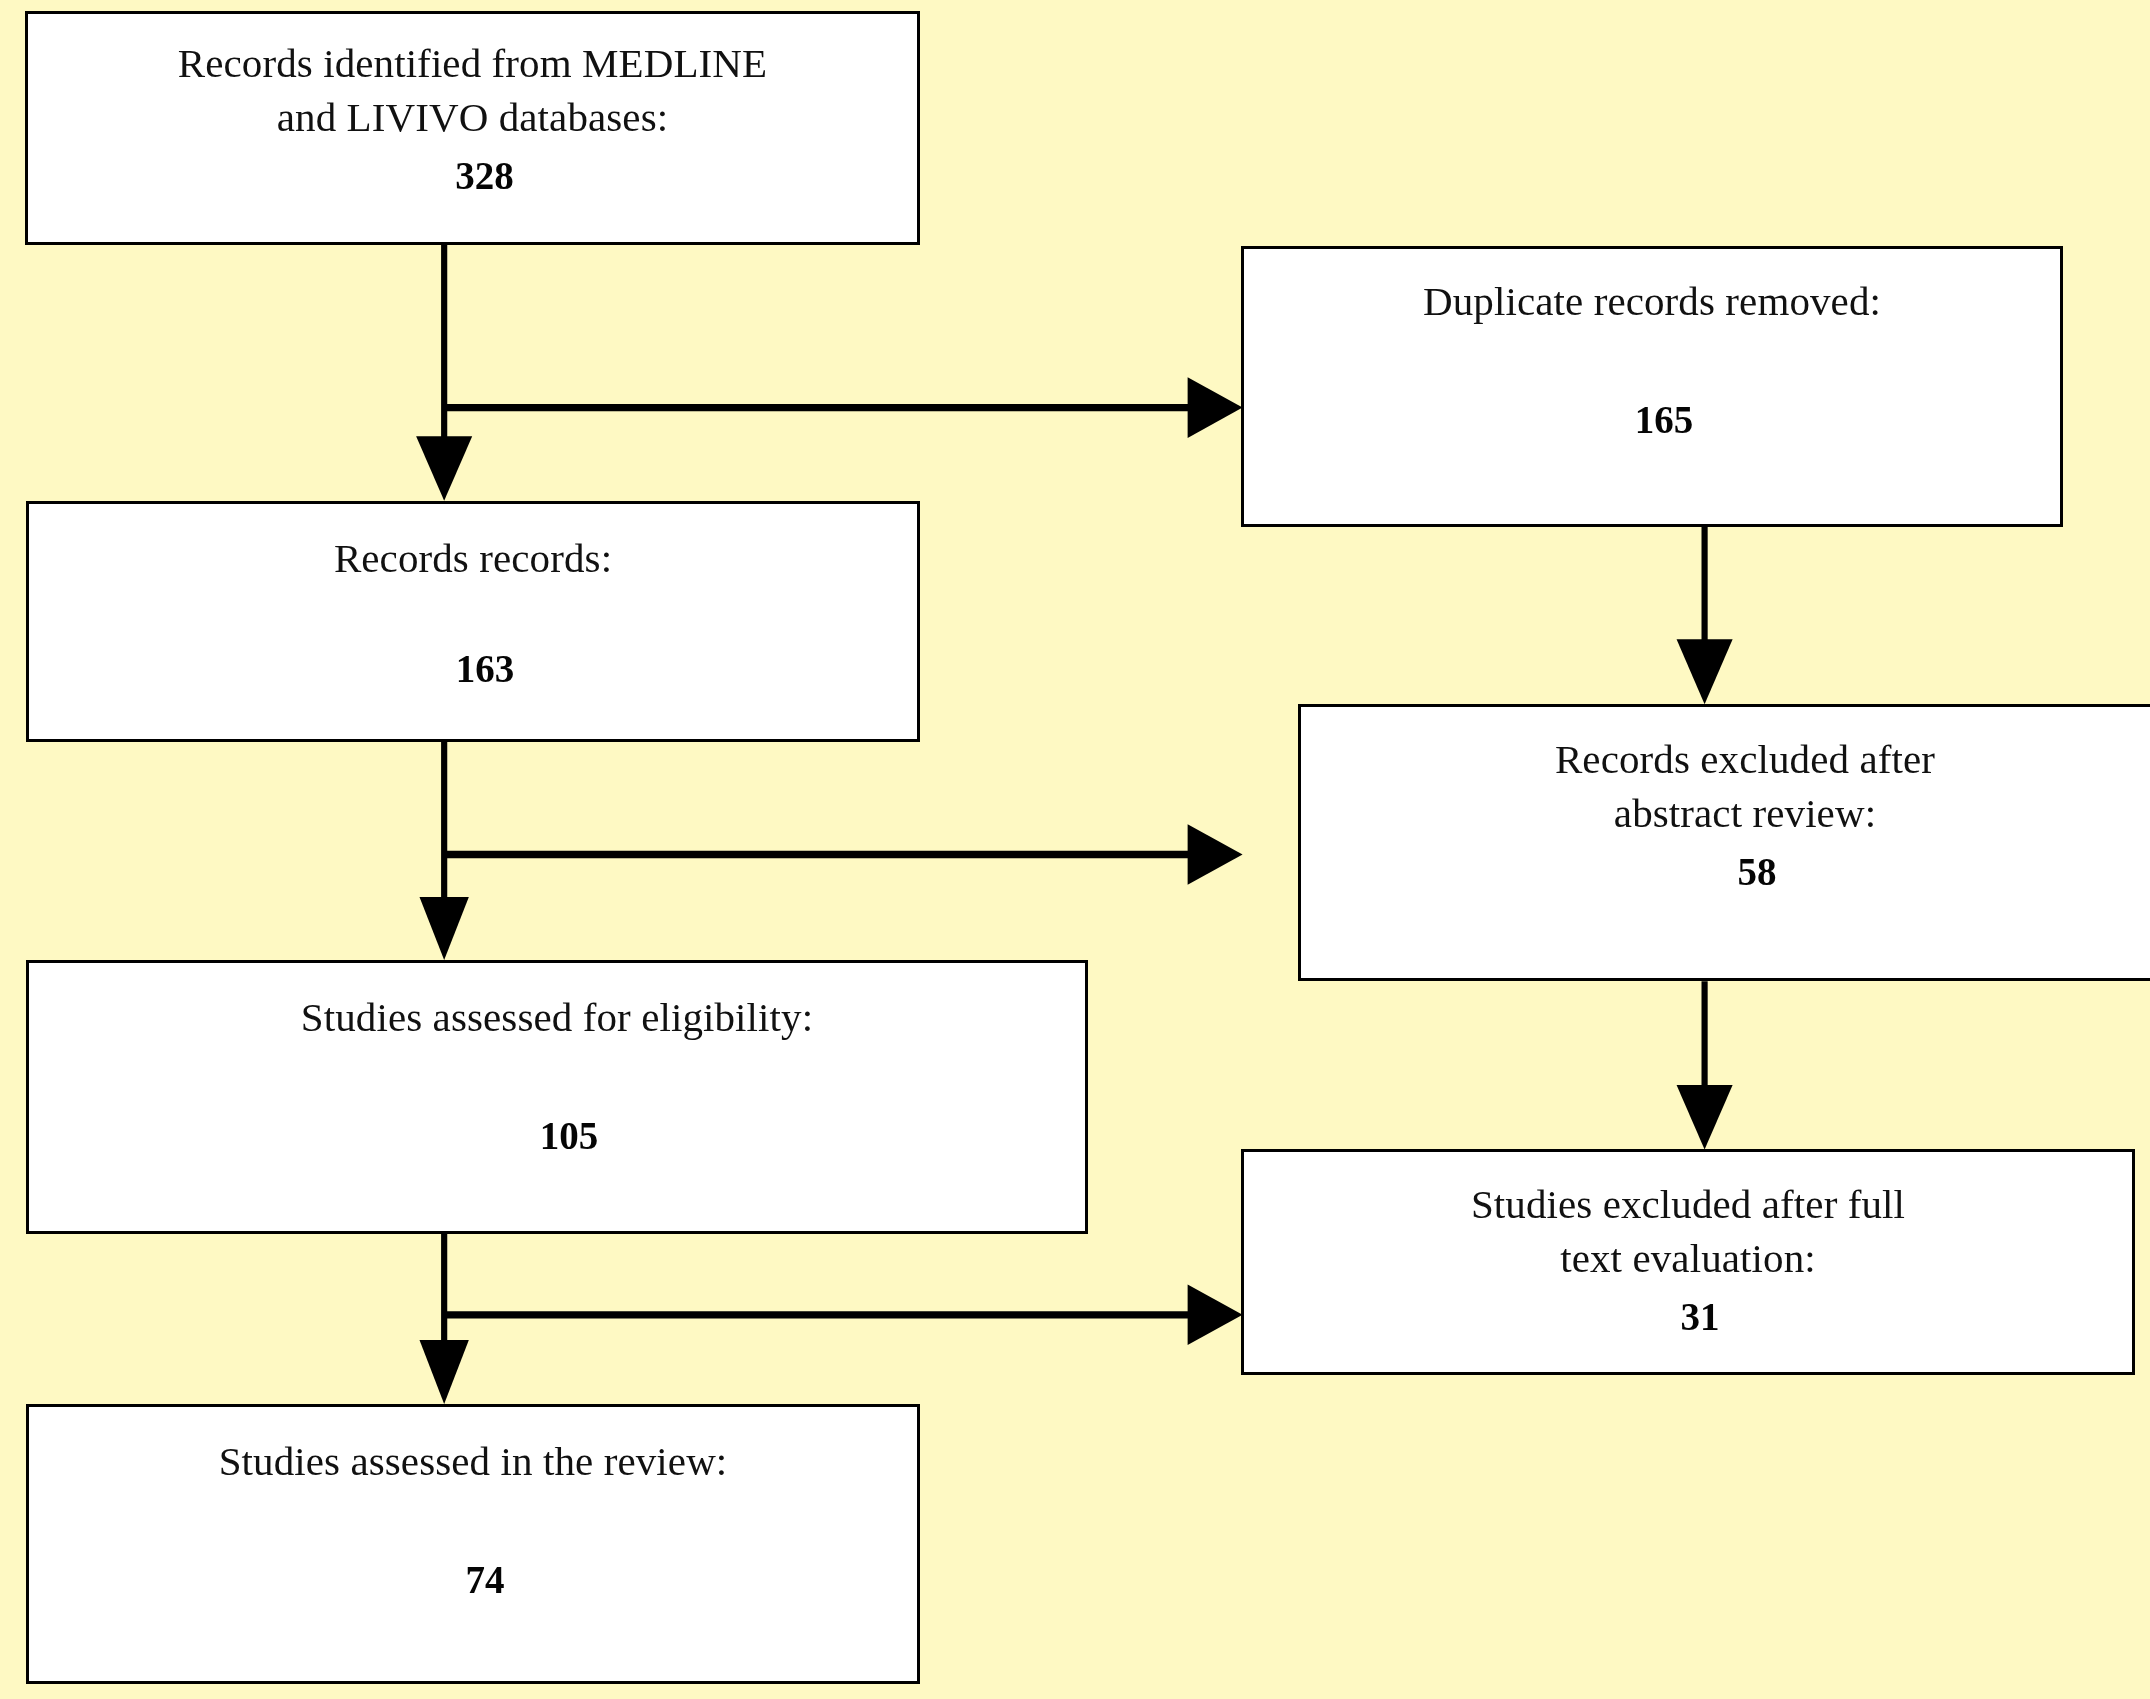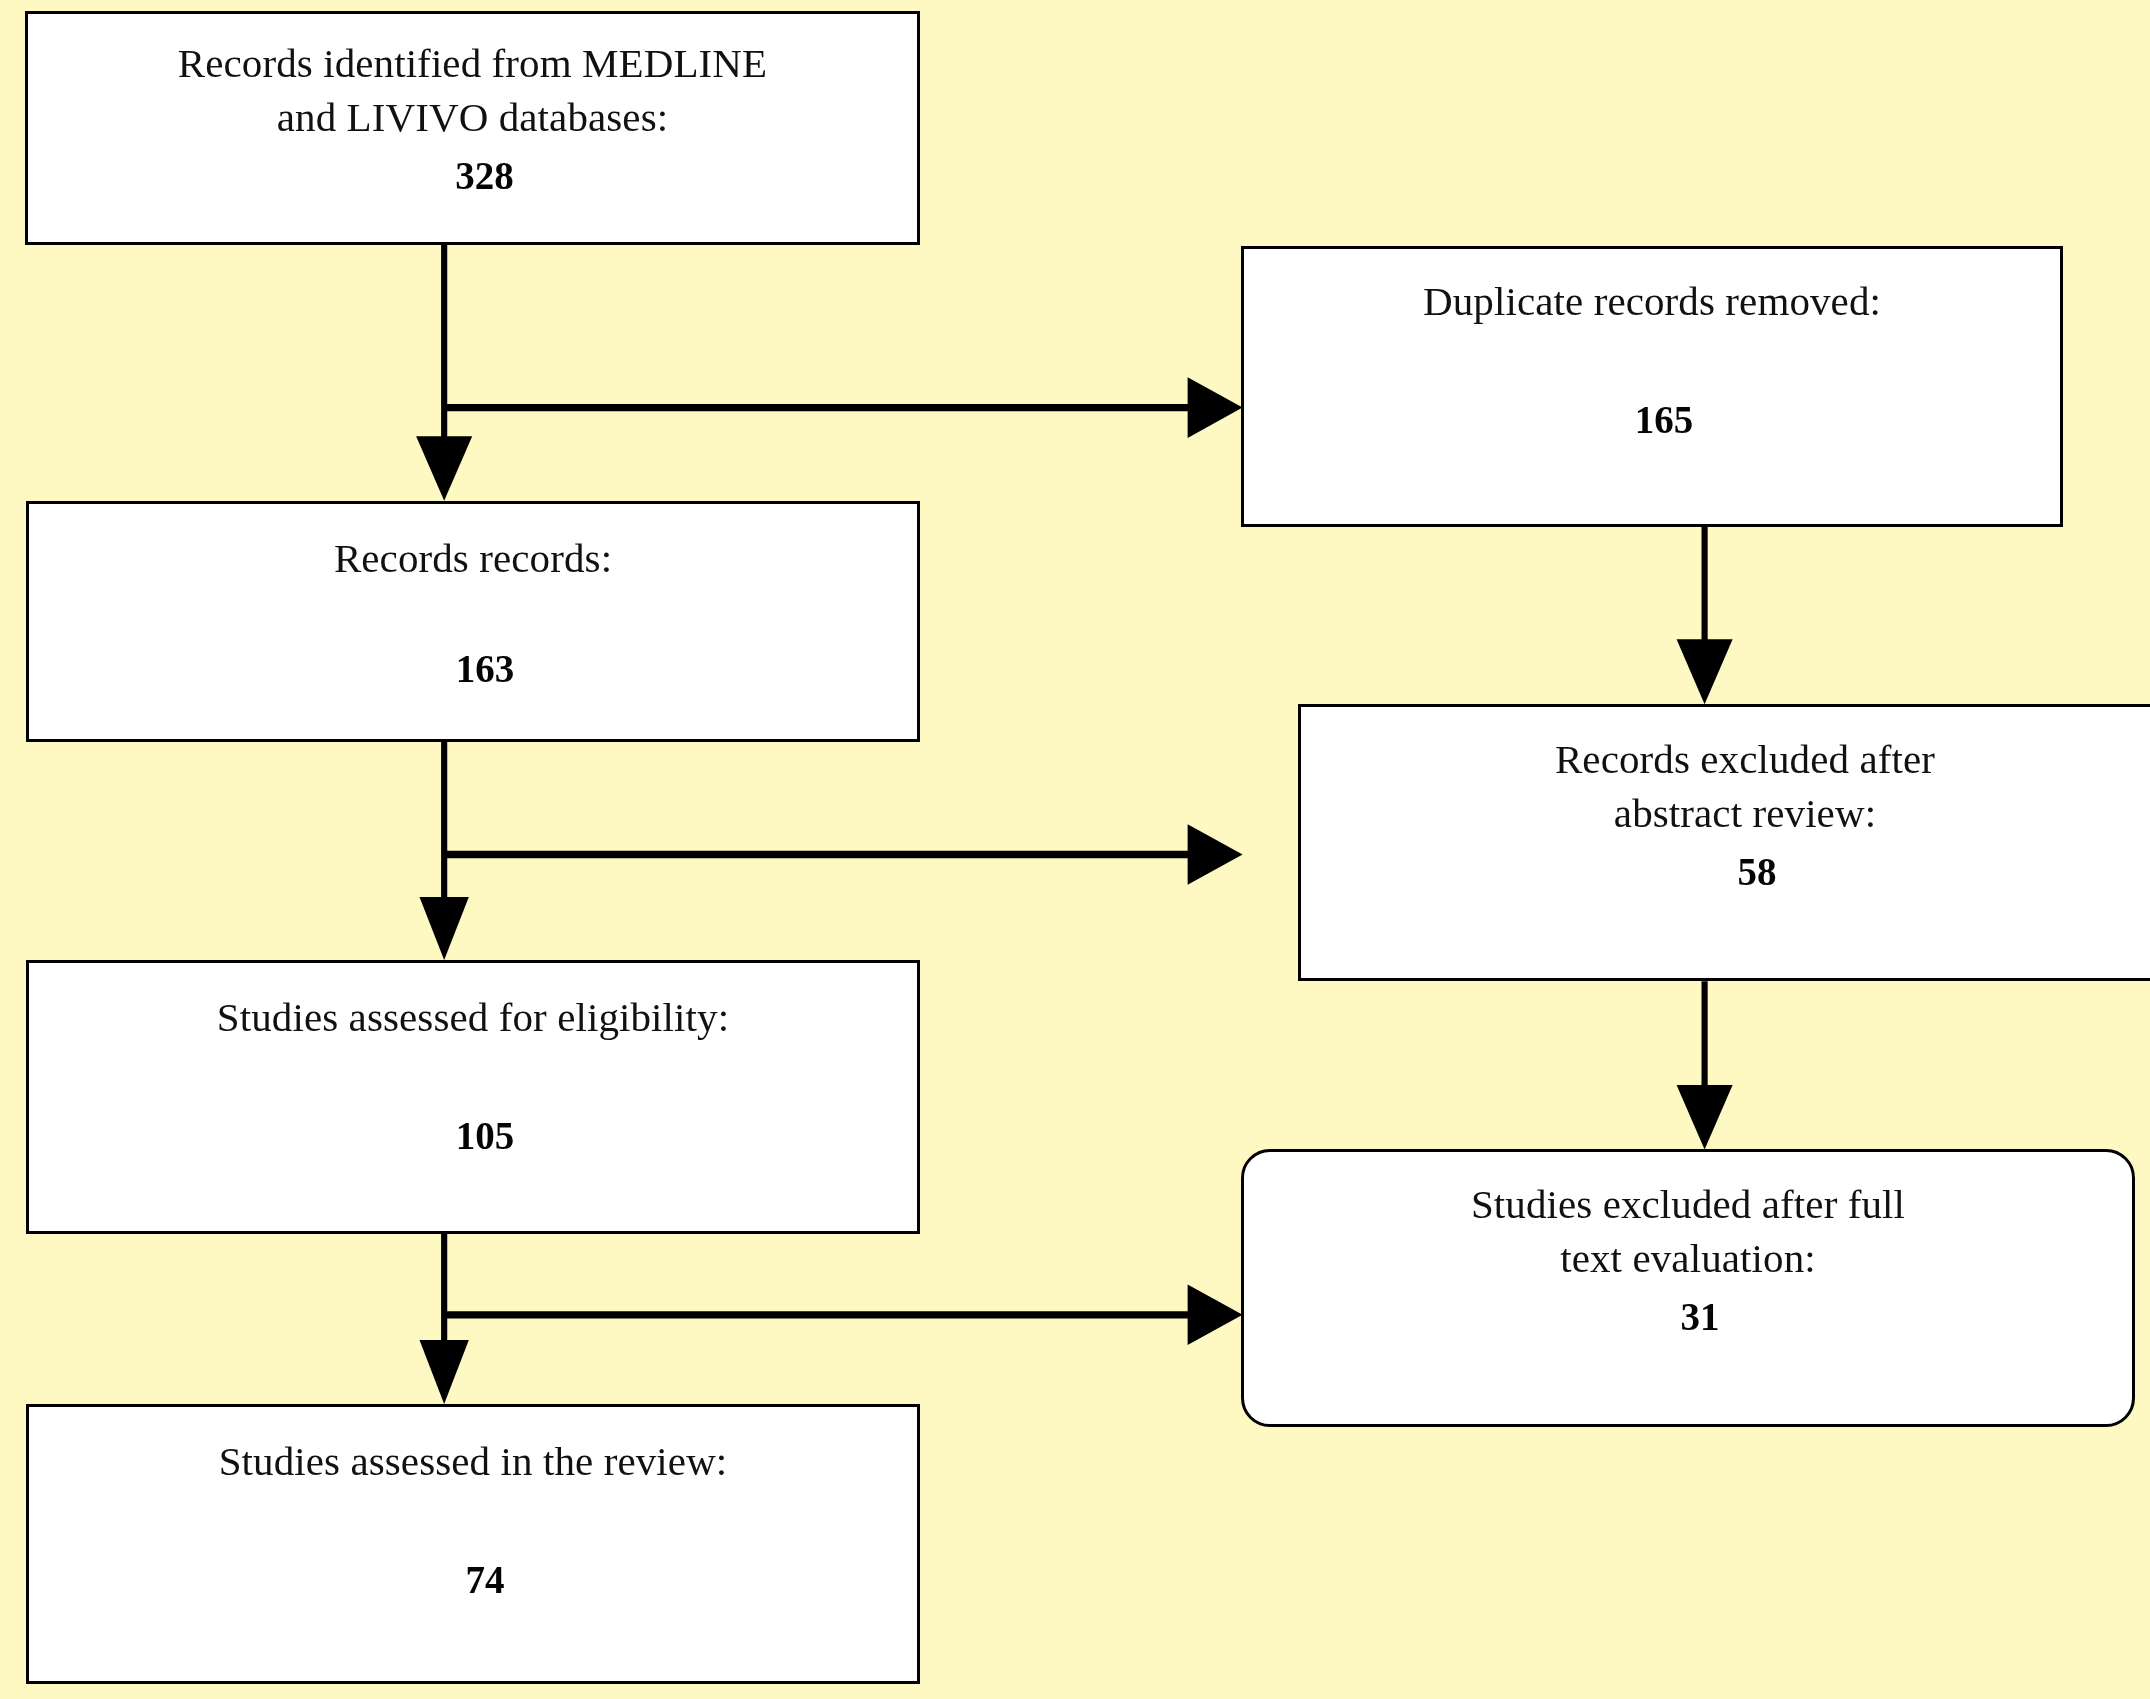--- a/index.html
+++ b/index.html
@@ -112,41 +112,41 @@
     <div class="node-label">Records identified from MEDLINE
 and LIVIVO databases:</div>
     <div class="node-count gap-sm">328</div>
   </div>
 
   <div class="node-box pad-b" style="left:26px; top:501px; width:894px; height:241px;">
     <div class="node-label">Records records:</div>
     <div class="node-count gap-md">163</div>
   </div>
 
-  <div class="node-box pad-b" style="left:26px; top:960px; width:894px; height:274px;">
+  <div class="node-box pad-b" style="left:26px; top:960px; width:1062px; height:274px;">
     <div class="node-label">Studies assessed for eligibility:</div>
     <div class="node-count gap-lg">105</div>
   </div>
 
   <div class="node-box pad-b" style="left:26px; top:1404px; width:894px; height:280px;">
     <div class="node-label">Studies assessed in the review:</div>
     <div class="node-count gap-lg">74</div>
   </div>
 
   <div class="node-box pad-c" style="left:1241px; top:246px; width:822px; height:281px;">
     <div class="node-label">Duplicate records removed:</div>
     <div class="node-count gap-lg">165</div>
   </div>
 
   <div class="node-box pad-c" style="left:1298px; top:704px; width:894px; height:277px;">
     <div class="node-label">Records excluded after
 abstract review:</div>
     <div class="node-count gap-sm">58</div>
   </div>
 
-  <div class="node-box pad-c" style="left:1241px; top:1149px; width:894px; height:278px;border-radius:29px;">
+  <div class="node-box pad-c" style="left:1241px; top:1149px; width:894px; height:226px;">
     <div class="node-label">Studies excluded after full
 text evaluation:</div>
     <div class="node-count gap-sm">31</div>
   </div>
 
 </div>
 
 
 </body></html>

